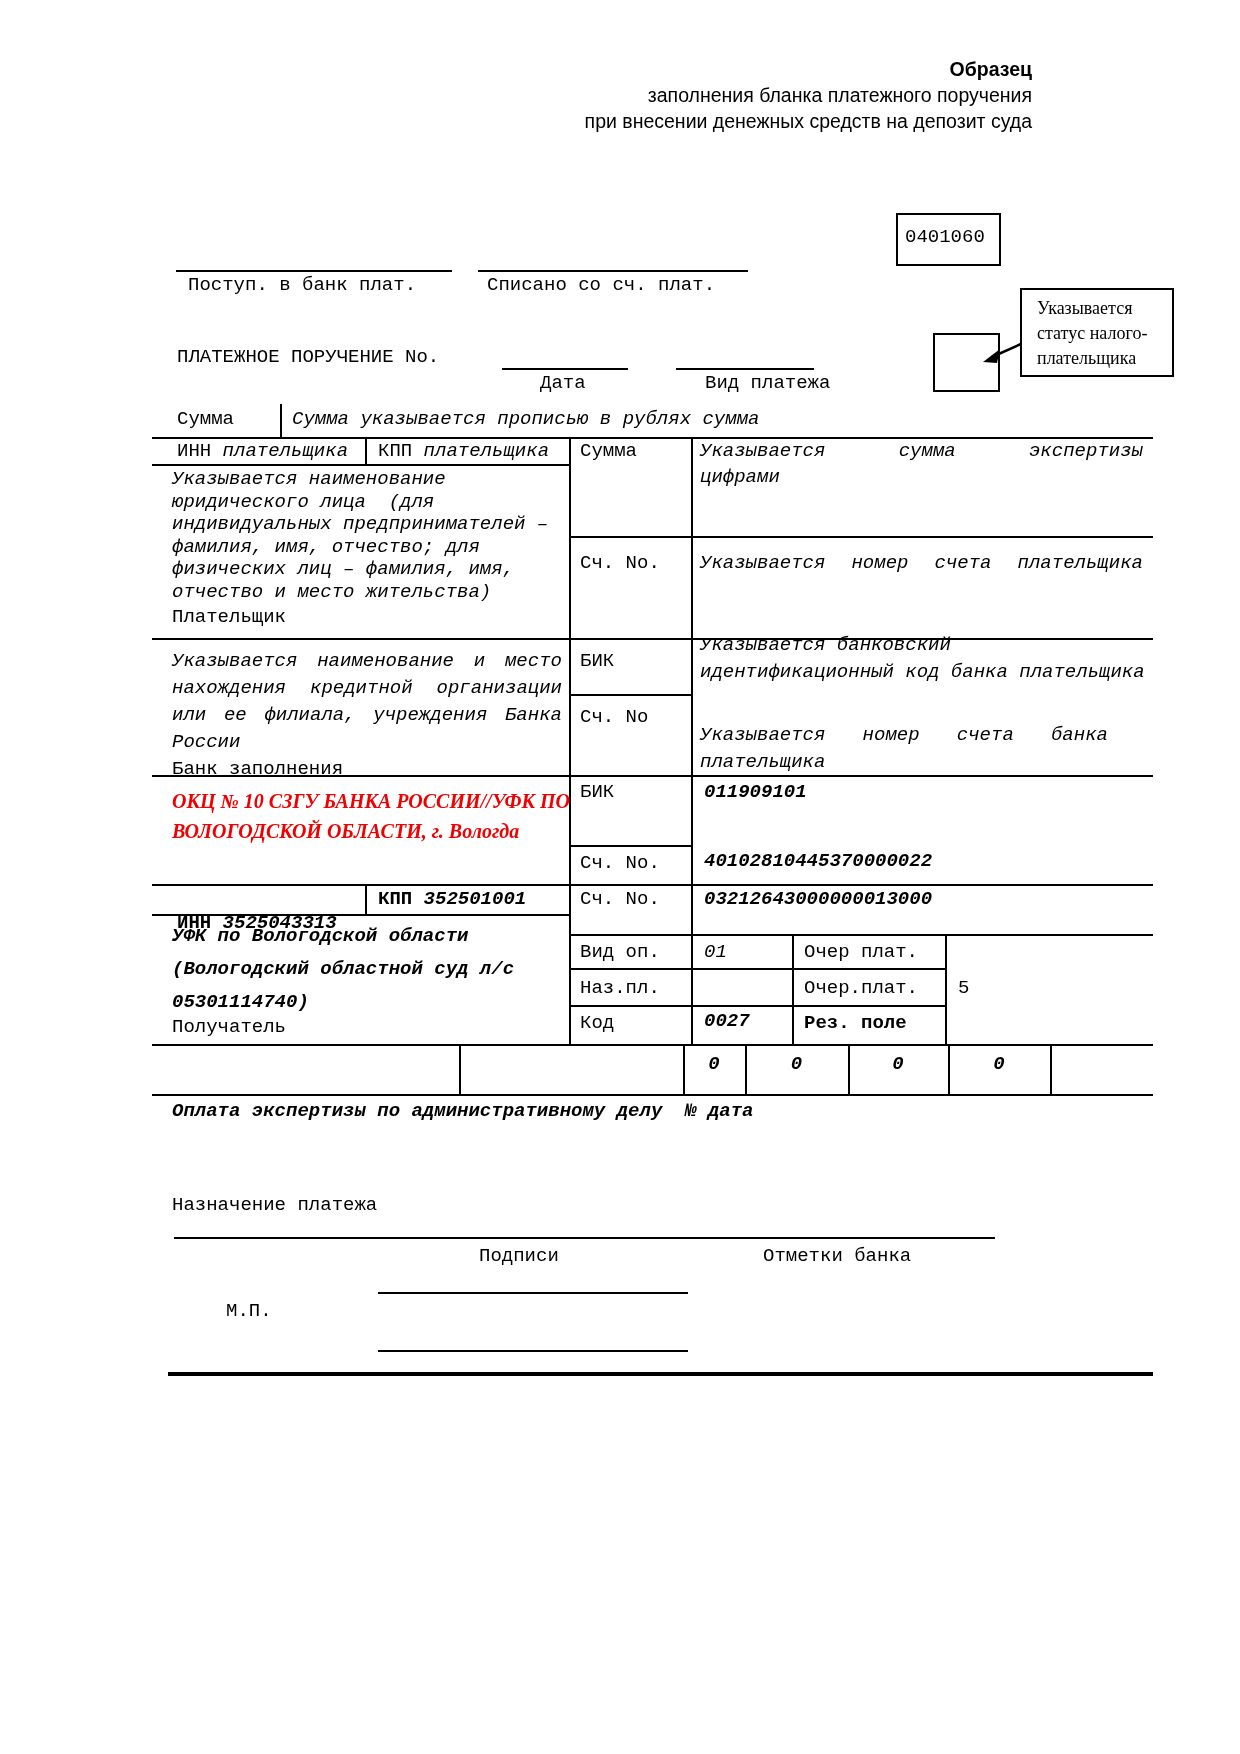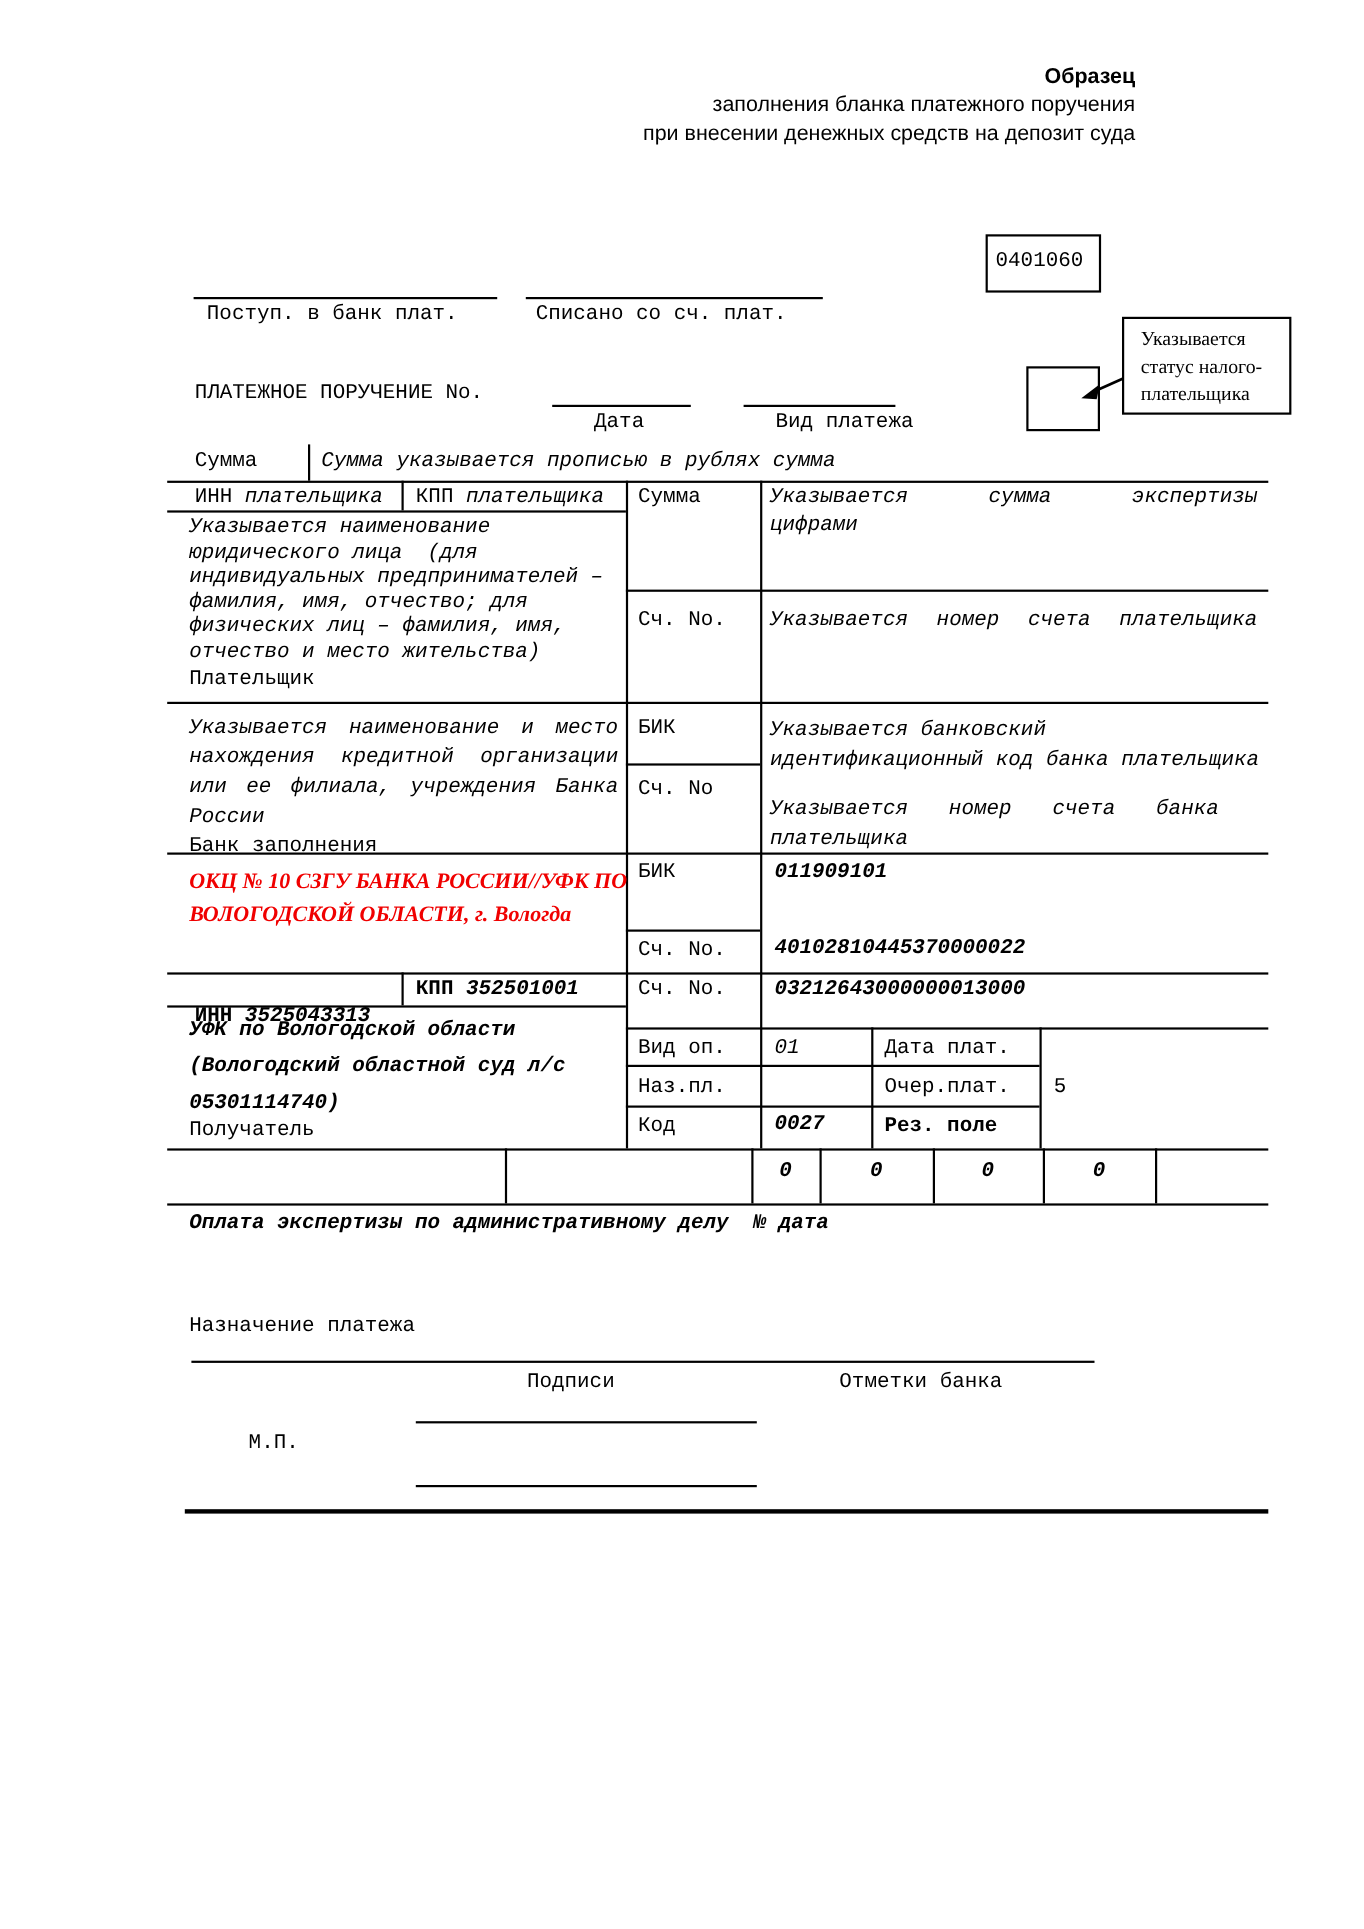--- a/index.html
+++ b/index.html
@@ -137,21 +137,21 @@
   <div class="fj" style="left:172px;top:677px;width:390px;">
       <span>нахождения</span>
       <span>кредитной</span>
       <span>организации</span>
     </div>
   <div class="t i" style="left:172px;top:731px;">России</div>
   <div class="t" style="left:172px;top:758px;">Банк заполнения</div>
 
   <div class="t" style="left:580px;top:650px;">БИК</div>
   <div class="t" style="left:580px;top:706px;">Сч. No</div>
-  <div class="t i lh27" style="left:700px;top:650px;width:450px;">Указывается банковский
+  <div class="t i lh27" style="left:700px;top:632px;width:450px;">Указывается банковский
 идентификационный код банка плательщика</div>
   <div class="fj" style="left:700px;top:724px;width:408px;">
       <span>Указывается</span>
       <span>номер</span>
       <span>счета</span>
       <span>банка</span>
     </div>
   <div class="t i" style="left:700px;top:751px;">плательщика</div>
 
   <div class="t serif b i red lh30" style="left:172px;top:786px;font-size:20px;">ОКЦ № 10 СЗГУ БАНКА РОССИИ//УФК ПО
@@ -166,21 +166,21 @@
   <div class="t" style="left:580px;top:888px;">Сч. No.</div>
   <div class="t b i" style="left:704px;top:888px;">03212643000000013000</div>
 
   <div class="t b i lh33" style="left:172px;top:920px;width:400px;">УФК по Вологодской области
 (Вологодский областной суд л/с
 05301114740)</div>
   <div class="t" style="left:172px;top:1016px;">Получатель</div>
 
   <div class="t" style="left:580px;top:941px;">Вид оп.</div>
   <div class="t i" style="left:704px;top:941px;">01</div>
-  <div class="t" style="left:804px;top:941px;">Дата плат.</div>
+  <div class="t" style="left:804px;top:941px;">Очер плат.</div>
   <div class="t" style="left:580px;top:977px;">Наз.пл.</div>
   <div class="t" style="left:804px;top:977px;">Очер.плат.</div>
   <div class="t" style="left:958px;top:977px;">5</div>
   <div class="t" style="left:580px;top:1012px;">Код</div>
   <div class="t b i" style="left:704px;top:1010px;">0027</div>
   <div class="t" style="left:804px;top:1012px;font-weight:bold;">Рез. поле</div>
 
   <div class="t b i ctr" style="left:683px;top:1053px;width:62px;">0</div>
   <div class="t b i ctr" style="left:745px;top:1053px;width:103px;">0</div>
   <div class="t b i ctr" style="left:848px;top:1053px;width:100px;">0</div>

